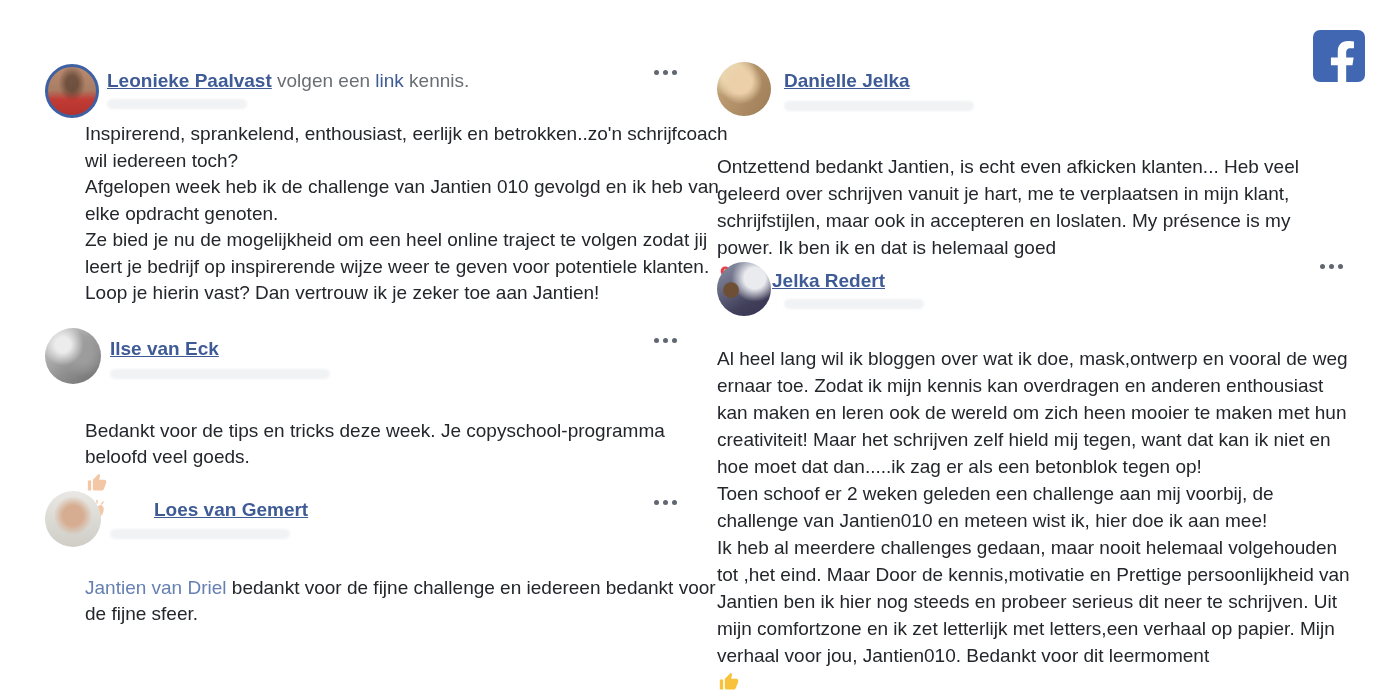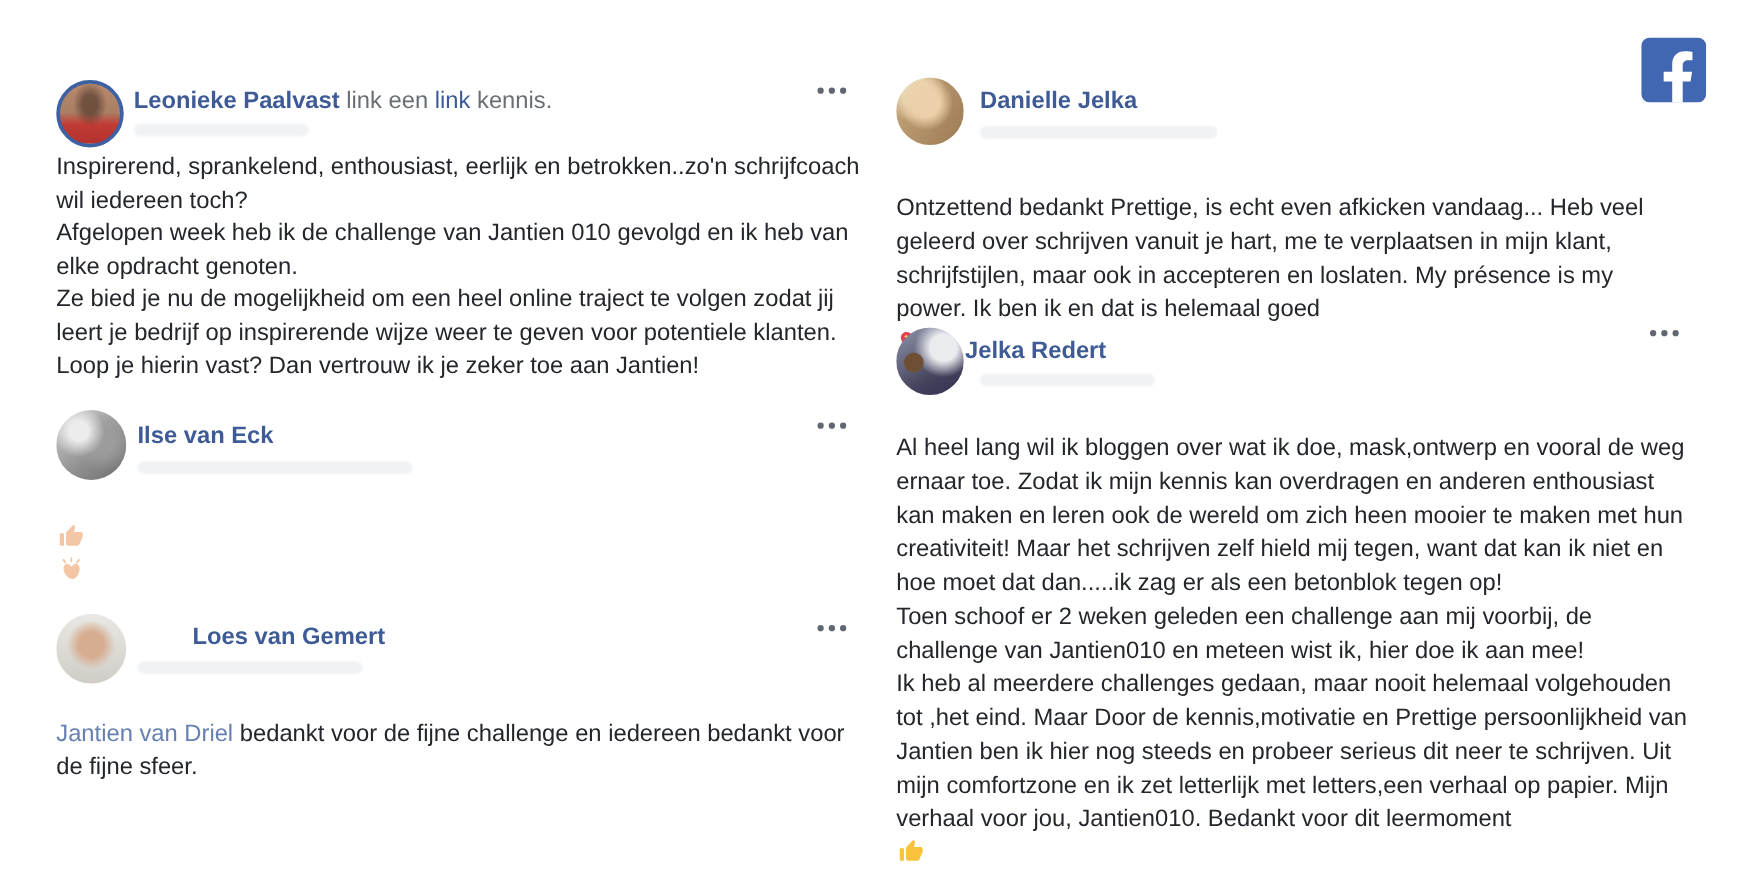--- a/index.html
+++ b/index.html
@@ -1,28 +1,28 @@
 <!DOCTYPE html>
 <html><head>
 <meta charset="utf-8">
 <style>
   html,body{margin:0;padding:0;background:#fff;}
   #canvas{position:relative;width:1400px;height:700px;background:#ffffff;overflow:hidden;
           font-family:"Liberation Sans",sans-serif;color:#23262b;}
   .post{position:absolute;}
   .avatar{position:absolute;border-radius:50%;overflow:hidden;}
   .name-row{position:absolute;font-size:19px;line-height:25px;white-space:nowrap;}
-  .author{font-weight:bold;color:#3e5b96;cursor:pointer;}
+  .author{font-weight:bold;color:#3e5b96;cursor:pointer;text-decoration:underline;}
   .action{color:#6a6f75;}
   .action-link{color:#3e5b96;cursor:pointer;}
   .blurbar{position:absolute;height:10px;border-radius:5px;background:#eceef1;opacity:.75;filter:blur(1px);}
   .dots{position:absolute;display:flex;gap:4px;cursor:pointer;padding:4px;}
   .dots i{width:5px;height:5px;border-radius:50%;background:#606770;display:block;}
   .body{position:absolute;font-size:19px;color:#23262b;white-space:pre-line;}
-  .body-left{width:646px;line-height:26.5px;}
+  .body-left{width:646px;line-height:26.5px;margin-left:40px;}
   .body-right{width:634px;line-height:27px;}
   .mention{color:#6580b1;cursor:pointer;text-align:center;}
   .emoji{display:inline-block;width:20px;height:20px;vertical-align:-3px;margin-left:2px;}
   
   .av-leonieke{left:45px;top:64px;width:48px;height:48px;border:3px solid #3d61a2;
     background:
       radial-gradient(ellipse at 50% 34%, rgba(62,42,32,.55) 0 17%, rgba(62,42,32,0) 40%),
       linear-gradient(#b98a6f 0%, #a97e63 48%, #c23b35 68%, #b3322e 100%);}
   .av-ilse{left:45px;top:328px;width:56px;height:56px;
     background:
@@ -55,21 +55,21 @@
     <svg width="52" height="52" viewBox="0 0 52 52">
       <rect x="0" y="0" width="52" height="52" rx="7" fill="#4267b2"></rect>
       <path transform="translate(16,11) scale(0.084)" fill="#ffffff" d="M279.14 288l14.22-92.66h-88.91v-60.13c0-25.35 12.42-50.06 52.24-50.06h40.42V6.26S260.43 0 225.36 0c-73.22 0-121.08 44.38-121.08 124.72v70.62H22.89V288h81.39v224h100.17V288z"></path>
     </svg>
   </div>
 
   <div class="post">
     <div class="avatar av-leonieke"></div>
     <div class="name-row" style="left:107px;top:68px;position:absolute;">
       <span class="author">Leonieke Paalvast</span>
-      <span class="action"> <span>link een</span> </span><span class="action-link">link</span><span class="action"> <span>kennis.</span></span>
+      <span class="action"> <span>volgen een</span> </span><span class="action-link">link</span><span class="action"> <span>kennis.</span></span>
     </div>
     <div class="blurbar" style="left:107px;top:99px;width:140px;"></div>
     <div class="dots" style="left:650px;top:66px;">
         <i></i>
         <i></i>
         <i></i>
       </div>
     <div class="body body-left" style="left:45px;top:121px;">Inspirerend, sprankelend, enthousiast, eerlijk en betrokken..zo'n schrijfcoach wil iedereen toch?
 Afgelopen week heb ik de challenge van Jantien 010 gevolgd en ik heb van elke opdracht genoten.
 Ze bied je nu de mogelijkheid om een heel online traject te volgen zodat jij leert je bedrijf op inspirerende wijze weer te geven voor potentiele klanten.
@@ -81,20 +81,21 @@
     <div class="name-row" style="left:110px;top:336px;position:absolute;">
       <span class="author">Ilse van Eck</span>
     </div>
     <div class="blurbar" style="left:110px;top:369px;width:220px;"></div>
     <div class="dots" style="left:650px;top:334px;">
         <i></i>
         <i></i>
         <i></i>
       </div>
     <div class="body body-left" style="left:45px;top:391px;">
+      <span>Bedankt voor de tips en tricks deze week. Je copyschool-programma beloofd veel goeds.</span>
       <svg class="emoji" viewBox="0 0 24 24">
         <path fill="#f3c6a5" d="M1 21h4V9H1v12zM23 10c0-1.1-.9-2-2-2h-6.31l.95-4.57.03-.32c0-.41-.17-.79-.44-1.06L14.17 1 7.59 7.59C7.22 7.95 7 8.45 7 9v10c0 1.1.9 2 2 2h9c.83 0 1.54-.5 1.84-1.22l3.02-7.05c.09-.23.14-.47.14-.73v-2z"></path>
       </svg>
       <svg class="emoji" viewBox="0 0 24 24">
         <g fill="#f3c6a5">
           <ellipse cx="10" cy="14.5" rx="4.6" ry="7.6" transform="rotate(-28 10 14.5)"></ellipse>
           <ellipse cx="15" cy="14.5" rx="4.6" ry="7.6" transform="rotate(20 15 14.5)"></ellipse>
         </g>
         <g stroke="#f3c6a5" stroke-width="1.7" stroke-linecap="round">
           <line x1="4.5" y1="3.5" x2="6.5" y2="6"></line>
@@ -121,21 +122,21 @@
     </div>
   </div>
 
   <div class="post">
     <div class="avatar av-danielle"></div>
     <div class="name-row" style="left:784px;top:68px;position:absolute;">
       <span class="author">Danielle Jelka</span>
     </div>
     <div class="blurbar" style="left:784px;top:101px;width:190px;"></div>
     <div class="body body-right" style="left:717px;top:126px;">
-      <span>Ontzettend bedankt Prettige, is echt even afkicken vandaag... Heb veel geleerd over schrijven vanuit je hart, me te verplaatsen in mijn klant, schrijfstijlen, maar ook in accepteren en loslaten. My présence is my power. Ik ben ik en dat is helemaal goed</span>
+      <span>Ontzettend bedankt Jantien, is echt even afkicken klanten... Heb veel geleerd over schrijven vanuit je hart, me te verplaatsen in mijn klant, schrijfstijlen, maar ook in accepteren en loslaten. My présence is my power. Ik ben ik en dat is helemaal goed</span>
       <svg class="emoji" viewBox="0 0 24 24">
         <path fill="#e53e51" d="M12 21.35l-1.45-1.32C5.4 15.36 2 12.28 2 8.5 2 5.42 4.42 3 7.5 3c1.74 0 3.41.81 4.5 2.09C13.09 3.81 14.76 3 16.5 3 19.58 3 22 5.42 22 8.5c0 3.78-3.4 6.86-8.55 11.54L12 21.35z"></path>
         <path fill="#ffd76e" d="M7.2 5.2l.7 1.6 1.6.7-1.6.7-.7 1.6-.7-1.6-1.6-.7 1.6-.7z"></path>
       </svg>
     </div>
   </div>
 
   <div class="post">
     <div class="avatar av-jelka"></div>
     <div class="name-row" style="left:772px;top:268px;position:absolute;">

